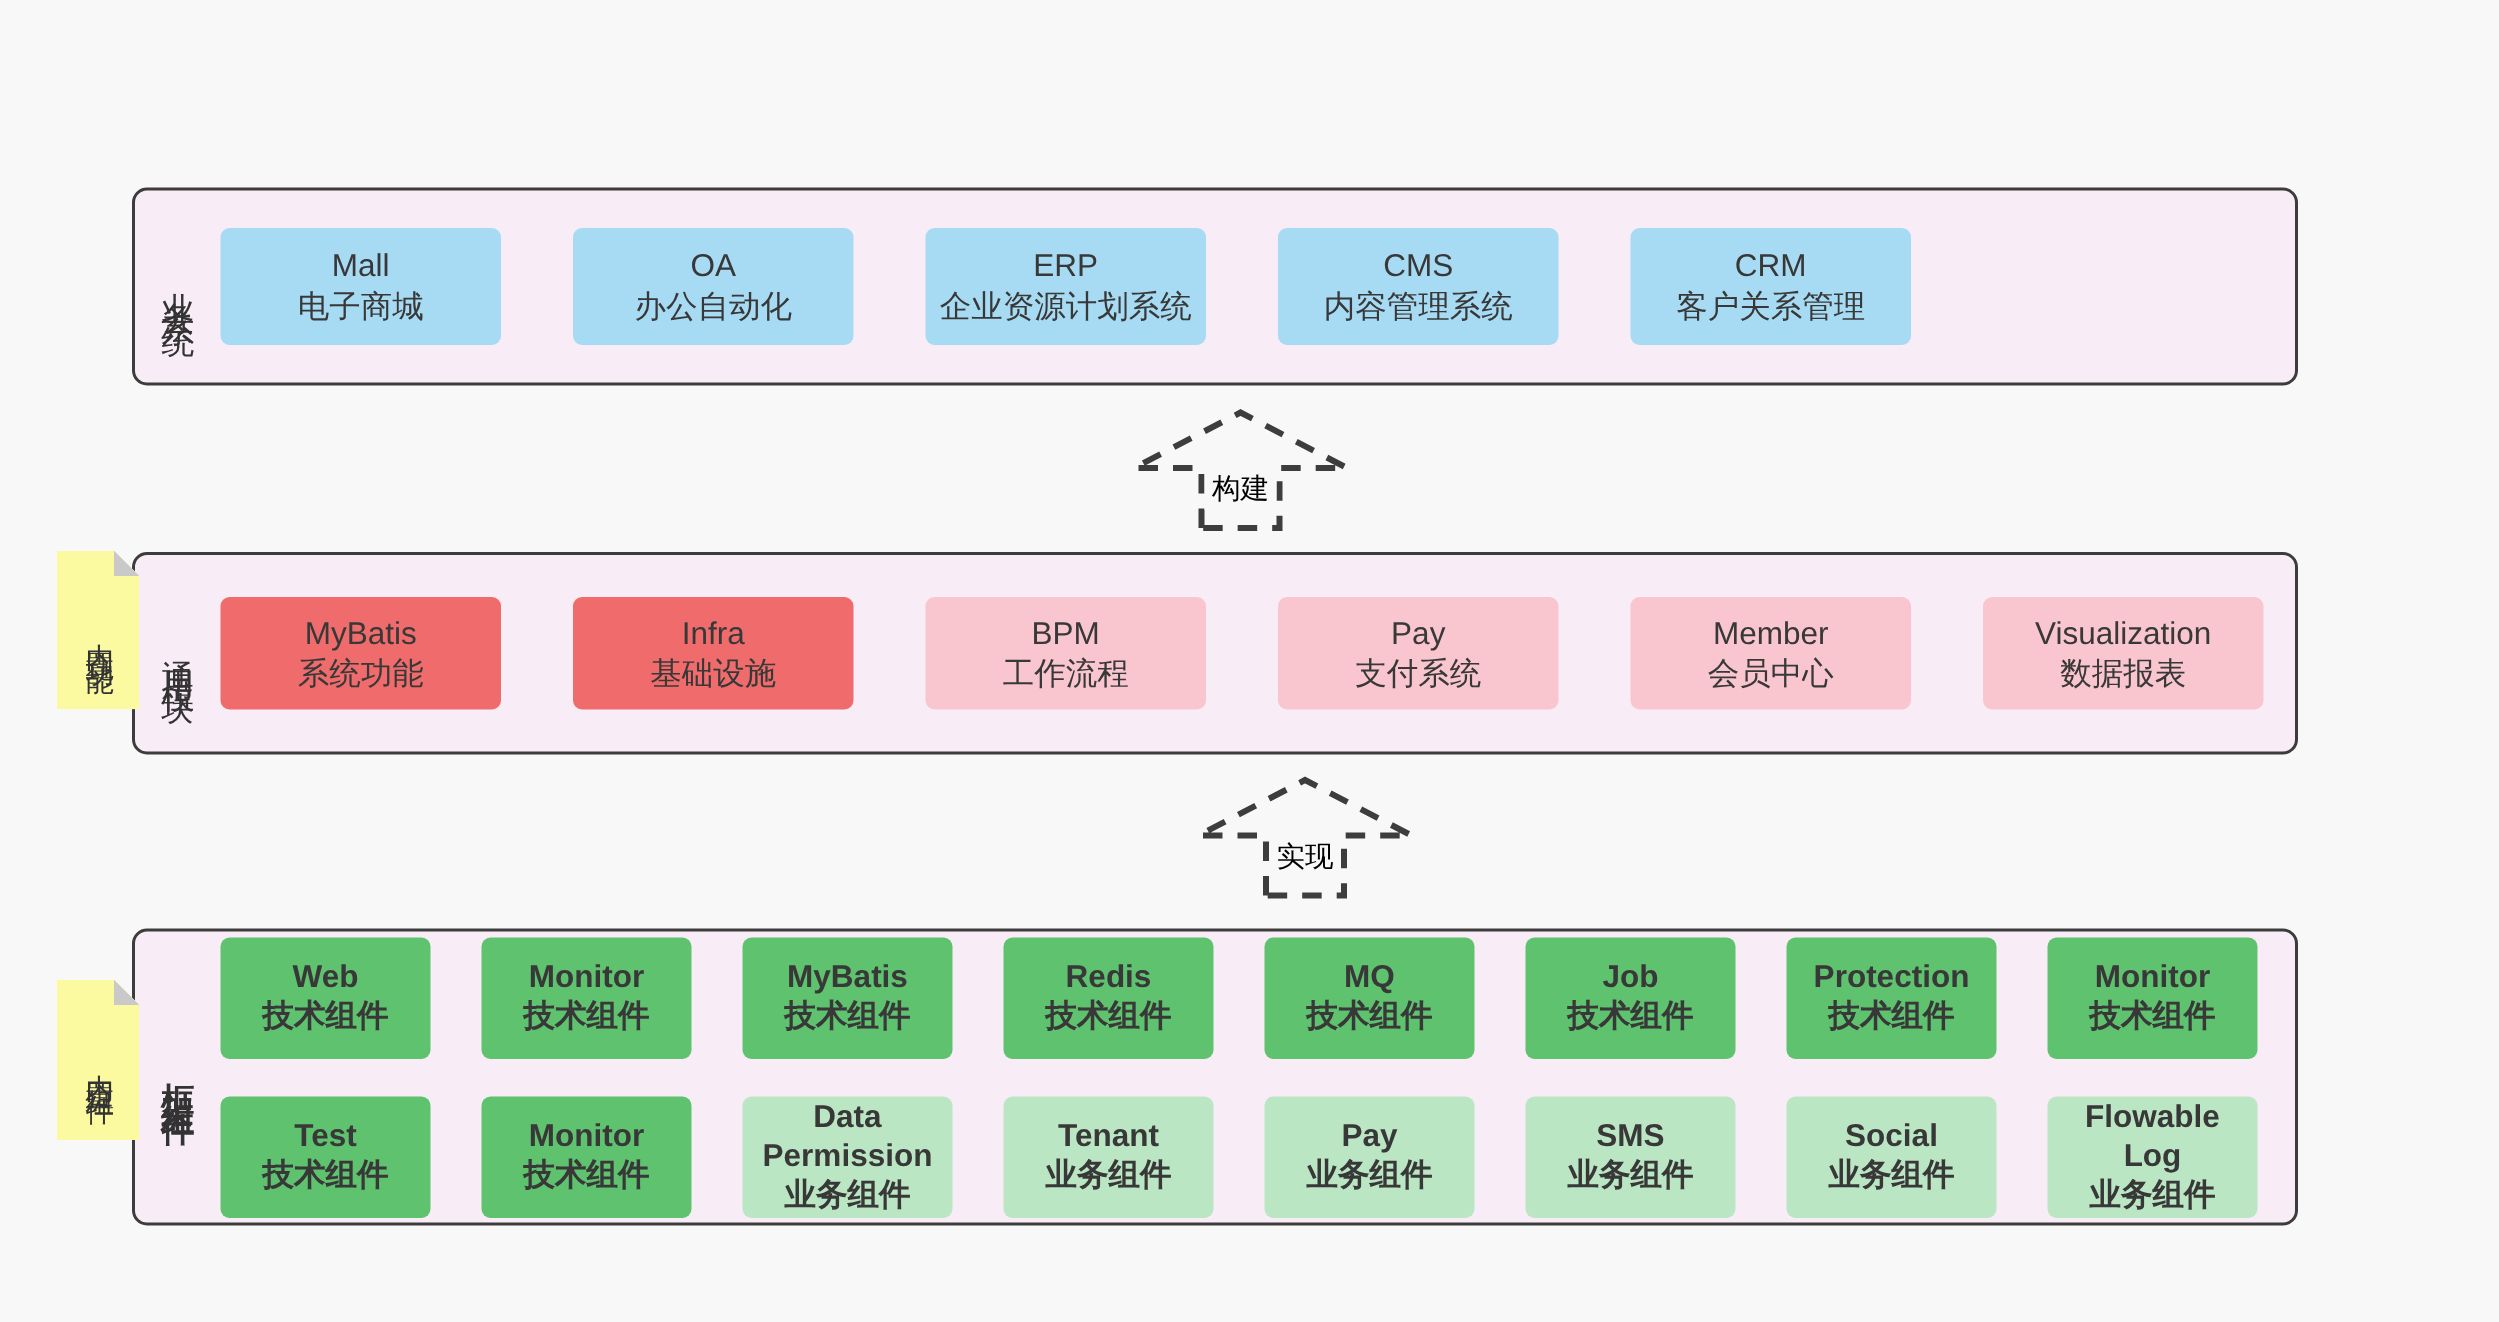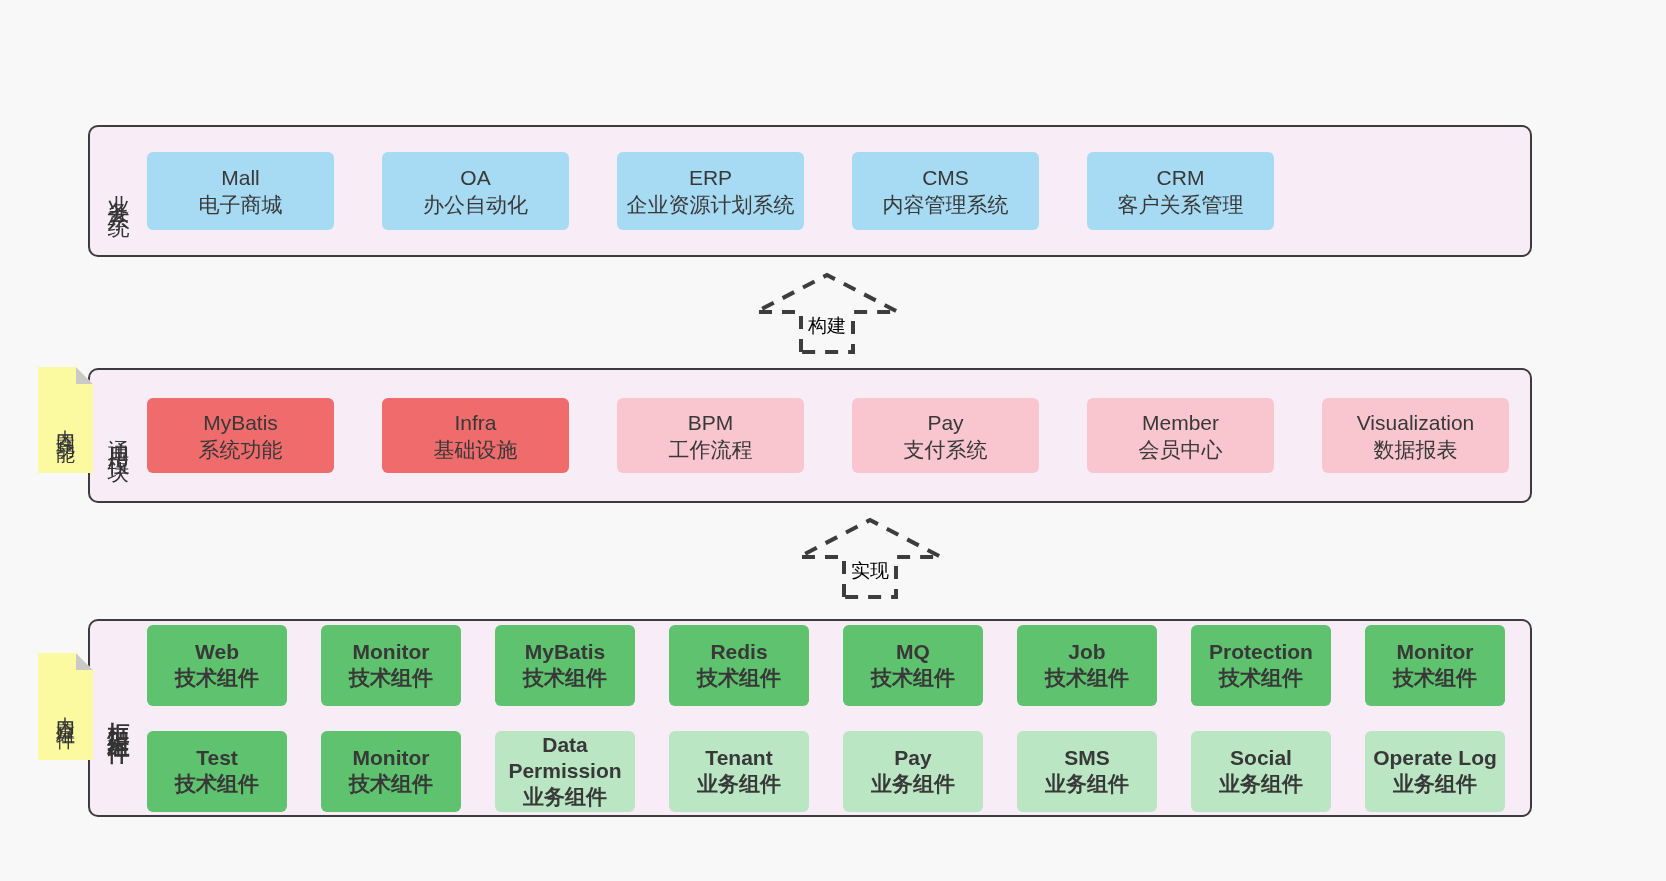--- a/index.html
+++ b/index.html
@@ -275,20 +275,20 @@
         </div>
         <div class="box t-gl">
           <div>SMS</div>
           <div>业务组件</div>
         </div>
         <div class="box t-gl">
           <div>Social</div>
           <div>业务组件</div>
         </div>
         <div class="box t-gl">
-          <div>Operate Log</div>
+          <div>Flowable Log</div>
           <div>业务组件</div>
         </div>
       </div>
     </div>
   </div>
 
 </div>
 
 </body></html>

